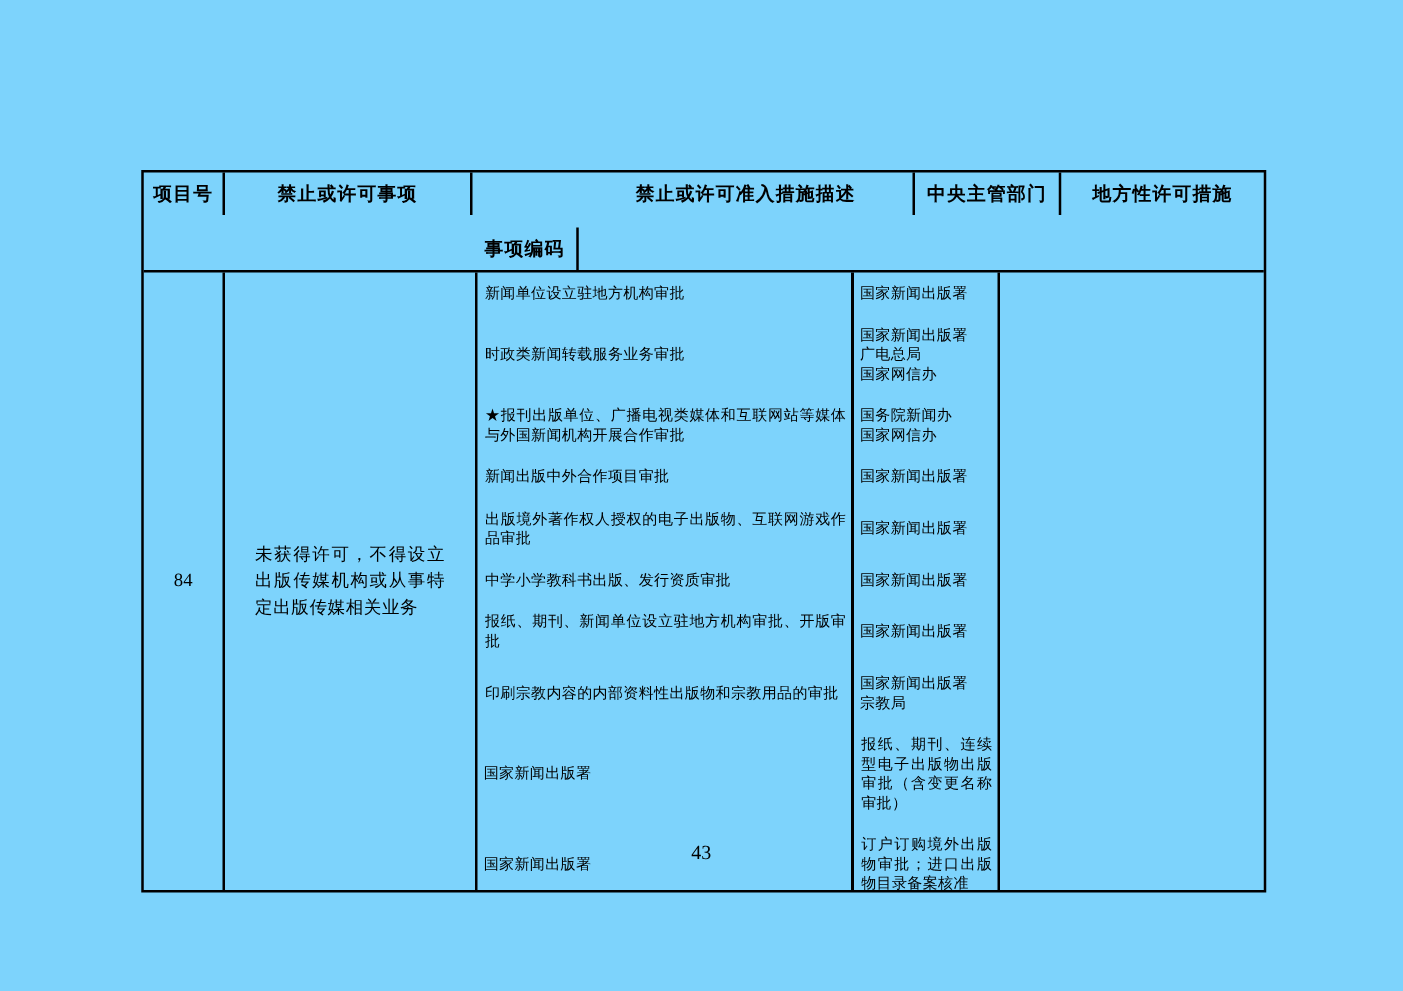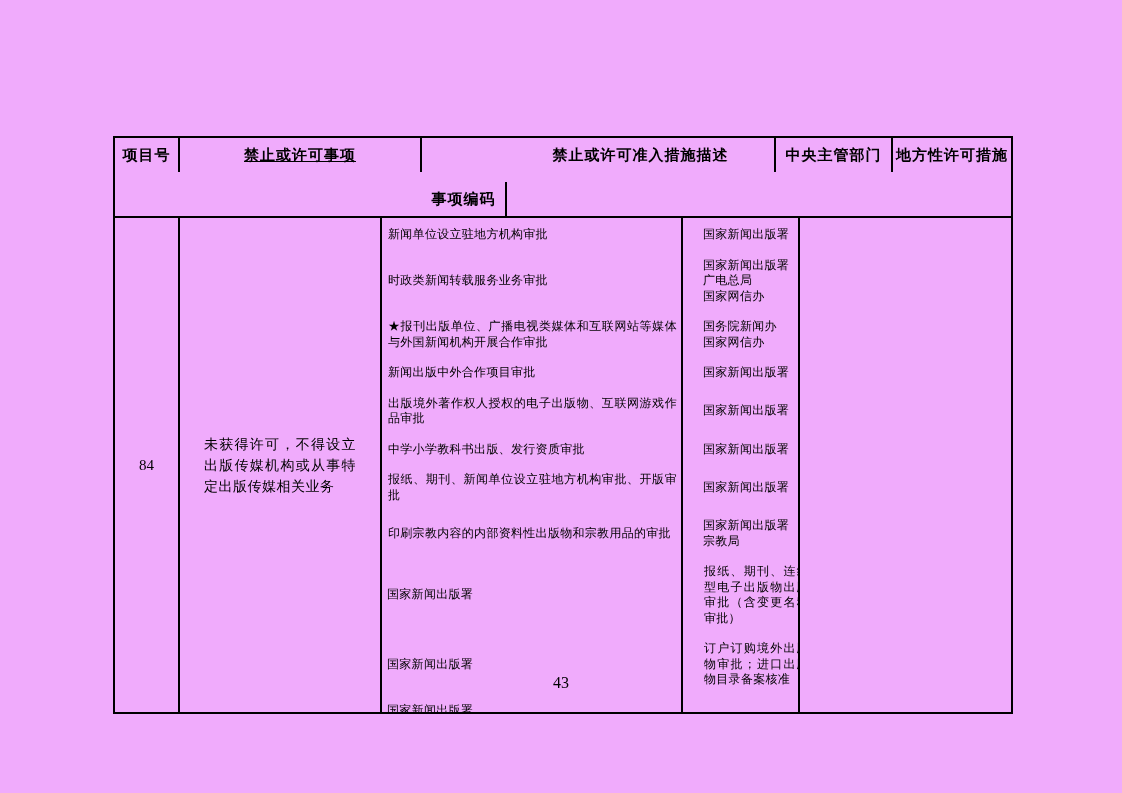--- a/index.html
+++ b/index.html
@@ -3,55 +3,55 @@
 <meta charset="utf-8">
 <style>
   * { margin:0; padding:0; box-sizing:border-box; }
   html,body { background:#ffffff; }
   body {
     width:1122px; height:793px;
     font-family:"Liberation Serif","DejaVu Serif",serif;
     color:#000;
   }
   .page {
-    position:relative; width:1122px; height:793px; background:#f0abfc; overflow:hidden;
+    position:relative; width:1122px; height:793px; background:#7dd3fc; overflow:hidden;
   }
   .nl-table {
     position:absolute; left:113px; top:136px; width:900px;
     border:2px solid #000;
   }
   .header-row { display:flex; border-bottom:2px solid #000; }
   .h-cell {
     height:34px; display:flex; align-items:center; justify-content:center;
     font-weight:bold; font-size:15px; letter-spacing:1px;
     border-right:2px solid #000; white-space:nowrap; overflow:hidden;
   }
   .h-cell:last-child { border-right:none; }
-  .w1 { width:65px; } .w2 { width:242px;text-decoration:underline; } .w3 { width:85px;margin-top:44px; }
+  .w1 { width:65px; } .w2 { width:198px; } .w3 { width:85px;margin-top:44px; }
   .w4 { width:269px; } .w5 { width:117px; } .w6 { flex:1; }
   .body-row { display:flex; height:494px; }
   .b-cell {
     border-right:2px solid #000;
     display:flex; align-items:center; justify-content:center;
   }
   .b-cell:last-child { border-right:none; }
   .cell-project-no { width:65px; font-size:15px;text-align:center; }
   .cell-item {
     width:202px; font-size:14px; line-height:21px; letter-spacing:0.5px;
     padding:0 24px; text-align:justify; justify-content:flex-start;
   }
   .cell-code { width:85px; font-size:14px; }
   .cell-measures {
     width:418px; display:block; padding:9px 0; overflow:hidden;
     background-image:linear-gradient(to right, transparent 0, transparent 299px, #000 299px, #000 301px, transparent 301px);
     background-repeat:no-repeat; background-size:418px 100%;
   }
   .measures-grid {
     display:grid; grid-template-columns:301px 117px;
-    row-gap:18px; align-items:center;gap:15px;
+    row-gap:18px; align-items:center;
   }
   .m-desc {
     padding:0 6px 0 6px; font-size:12px; line-height:15.5px;
     letter-spacing:0.3px; text-align:justify;
   }
   .m-dept {
     padding:0 3px 0 5px; font-size:12px; line-height:15.5px;
     letter-spacing:0.3px;
   }
   .cell-local { flex:1; }

